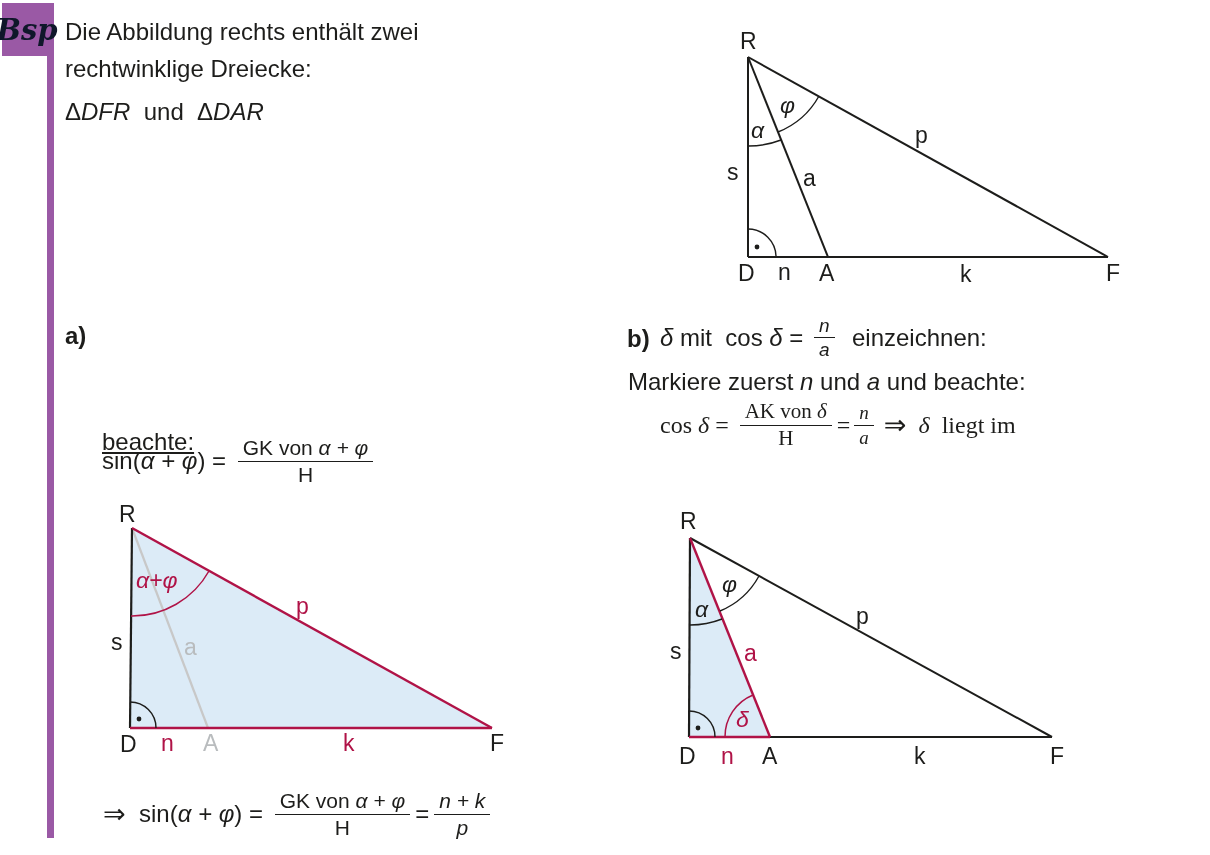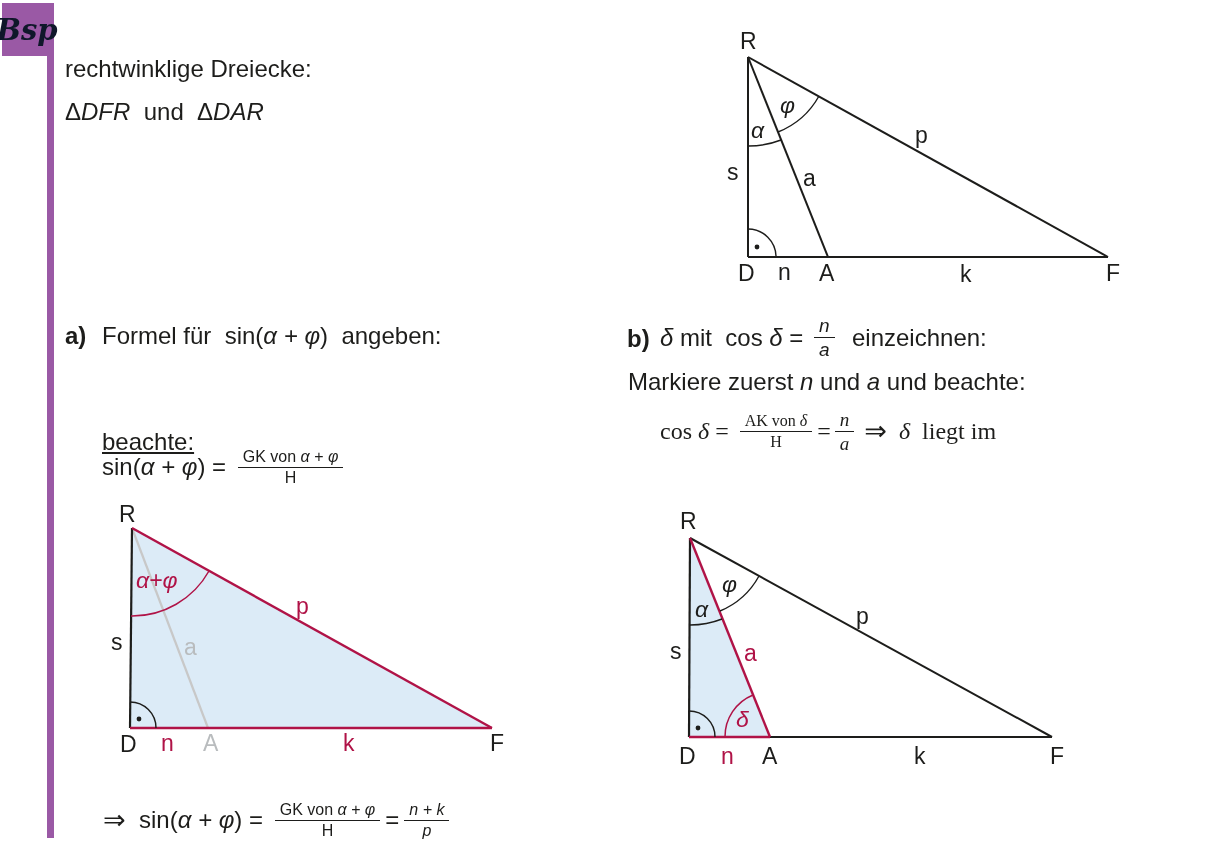--- a/index.html
+++ b/index.html
@@ -10,40 +10,41 @@
   .sidebar-accent{position:absolute;left:47px;top:3px;width:7px;height:835px;background:#9a59a5;}
   .bsp-badge{
     position:absolute;left:2px;top:3px;width:50px;height:53px;background:#9a59a5;
     display:flex;align-items:center;justify-content:center;color:#0f172a;
     font-family:"DejaVu Serif",serif;font-style:italic;font-weight:bold;font-size:29px;
   }
   .line{position:absolute;white-space:pre;font-size:24px;line-height:1.2;}
   .row{position:absolute;display:flex;align-items:center;white-space:pre;font-size:24px;}
   .it{font-style:italic;}
   .bold{font-weight:bold;}
-  .frac{display:inline-flex;flex-direction:column;align-items:center;font-size:16px;line-height:1.12;margin:12px 5px;}
+  .frac{display:inline-flex;flex-direction:column;align-items:center;font-size:21px;line-height:1.12;margin:0 5px;}
   .frac .num{border-bottom:1.8px solid #1d1d1b;padding:0 5px 1px;white-space:pre;}
   .frac .den{padding-top:1px;white-space:pre;}
   .frac.small{font-size:19px;margin:0 4px;}
   .arrow{font-size:27px;letter-spacing:0;}
   svg text{font-family:"Liberation Sans","DejaVu Sans",sans-serif;font-size:23px;fill:#1d1d1b;}
   svg text.gk{font-style:italic;}
   svg text.crimson{fill:#b01347;}
   svg text.gray{fill:#b9bcbe;}
 </style>
 </head>
 <body>
 
 <div class="page">
 
   <div class="sidebar-accent"></div>
   <div class="bsp-badge">
     <span>Bsp</span>
   </div>
 
+  <div class="line" style="left:65px;top:18px;"><span>Die Abbildung rechts enthält zwei</span></div>
   <div class="line" style="left:65px;top:98px;"><span>Δ</span><span class="it">DFR</span><span>  und  </span><span>Δ</span><span class="it">DAR</span></div>
   <div class="line" style="left:65px;top:55px;"><span>rechtwinklige Dreiecke:</span></div>
 
   <svg style="position:absolute;left:690px;top:20px;" width="450" height="272" viewBox="690 20 450 272">
     <g stroke="#1d1d1b" stroke-width="2" fill="none">
       <line x1="748" y1="57" x2="748" y2="257"></line>
       <line x1="748" y1="257" x2="1108" y2="257"></line>
       <line x1="748" y1="57" x2="1108" y2="257"></line>
       <line x1="748" y1="57" x2="828" y2="257"></line>
     </g>
@@ -60,21 +61,20 @@
     <text class="gk" x="751" y="138">α</text>
     <text class="gk" x="780" y="113">φ</text>
     <text x="738" y="281">D</text>
     <text x="778" y="280">n</text>
     <text x="819" y="281">A</text>
     <text x="960" y="282">k</text>
     <text x="1106" y="281">F</text>
   </svg>
 
   <div class="line bold" style="left:65px;top:322px;"><span>a)</span></div>
-  <div class="line" style="left:102px;top:322px;"><span>Formel für  sin(</span><span class="it">α + φ</span><span>)  angeben:</span></div>
   <div class="line" style="left:102px;top:428px;text-decoration:underline;"><span>beachte:</span></div>
 
   <div class="row" style="left:102px;top:436px;">
     <span>sin(</span><span class="it">α + φ</span><span>) = </span>
     <span class="frac">
       <span class="num"><span>GK von </span><span class="it">α + φ</span></span>
       <span class="den">H</span>
     </span>
   </div>
 

